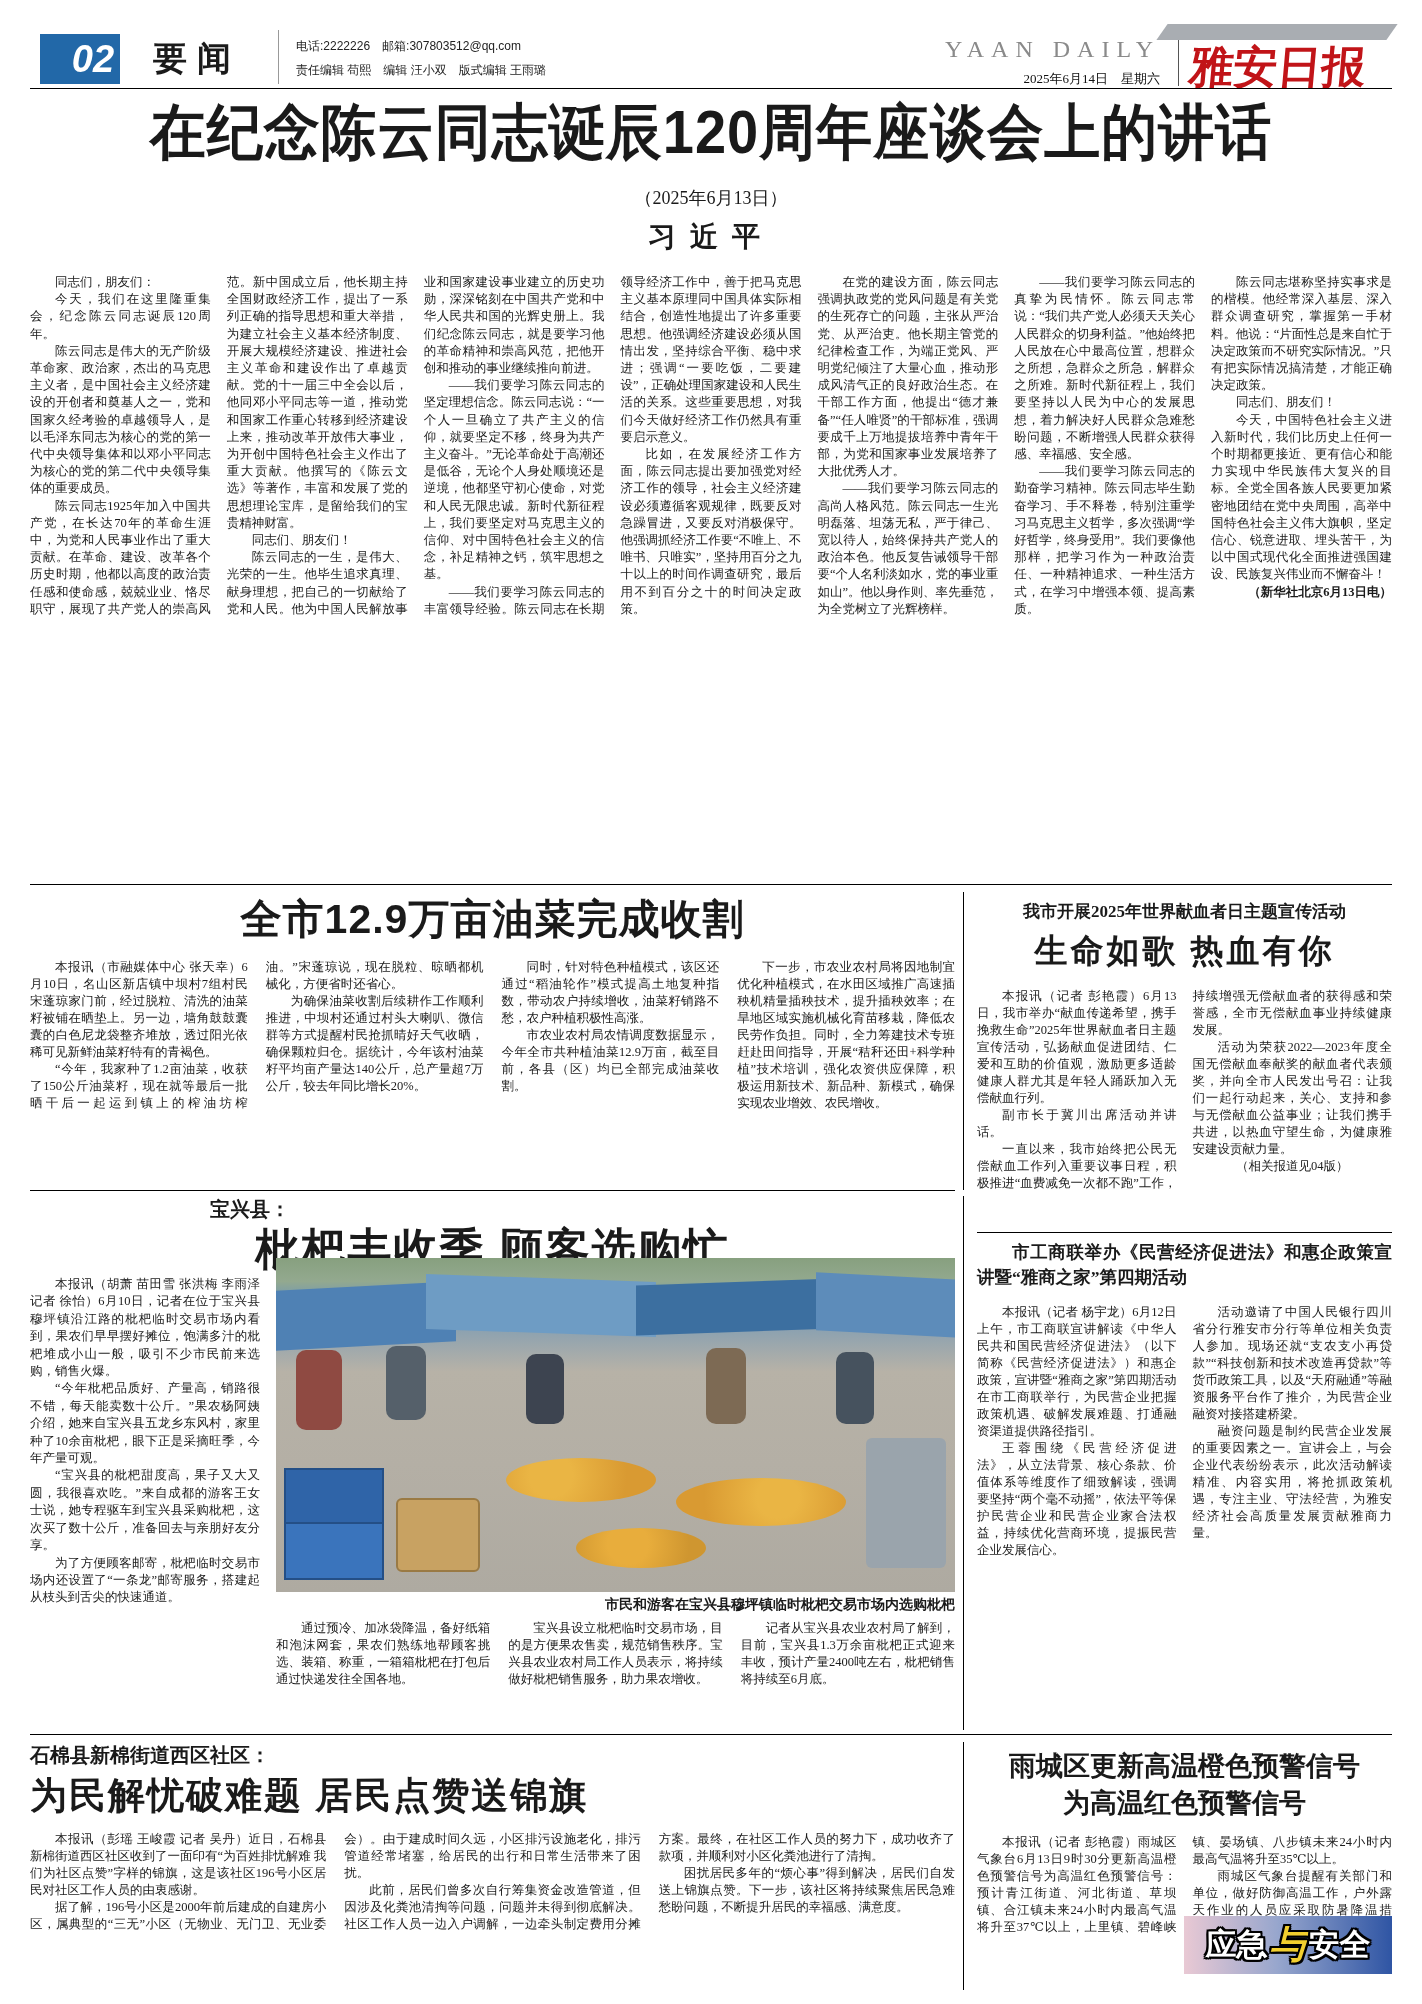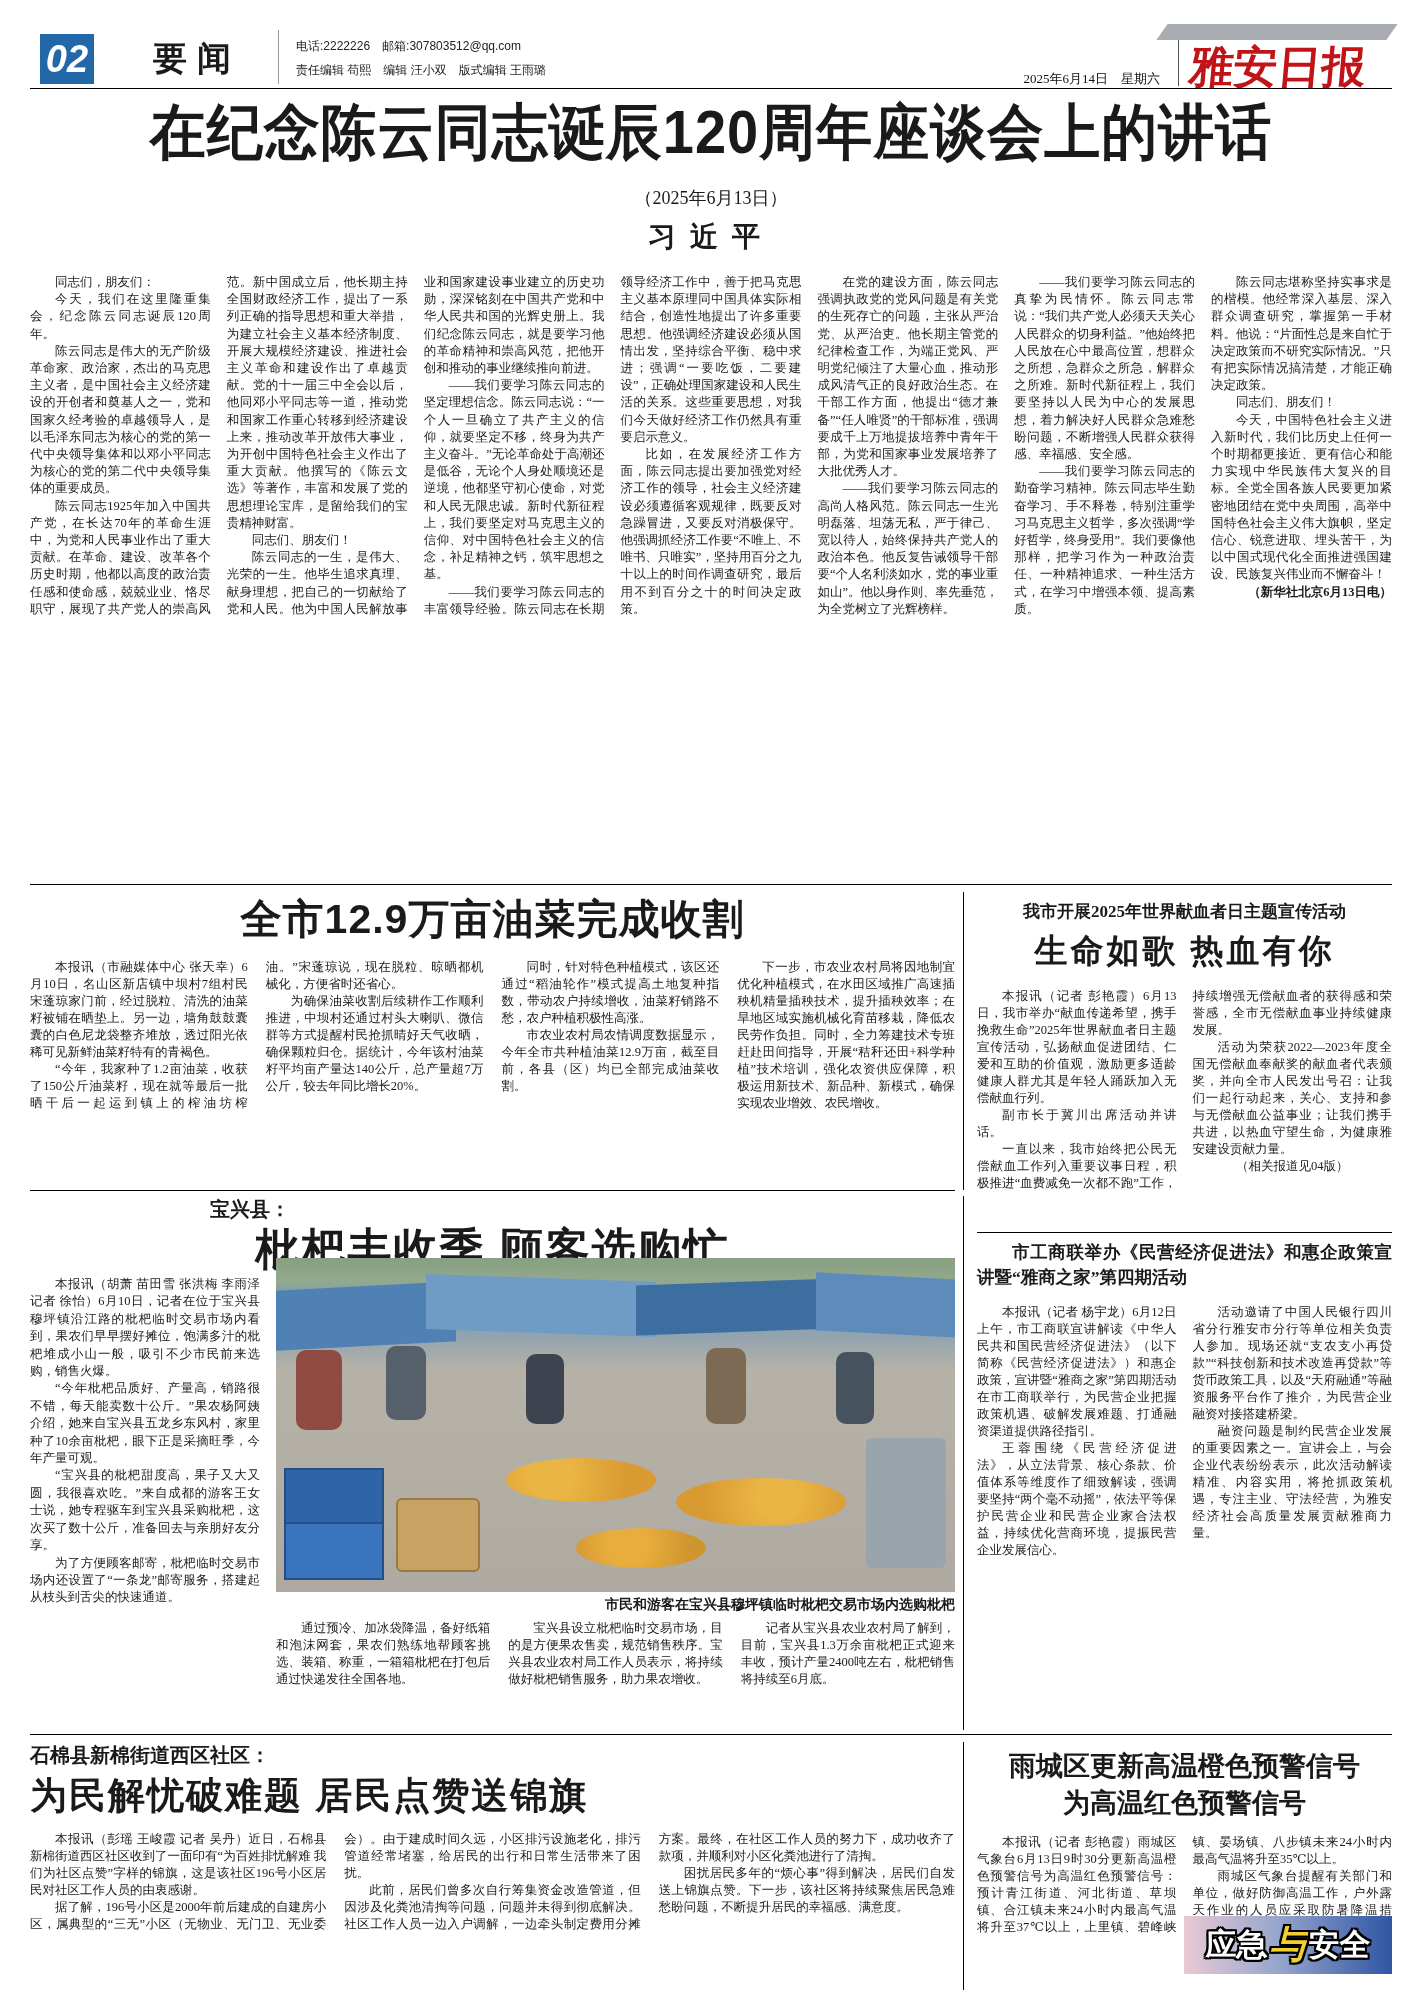--- a/index.html
+++ b/index.html
@@ -2,21 +2,21 @@
 <html><head>
 <meta charset="utf-8">
 <style>
   html,body{margin:0;padding:0;background:#e9e9e9;}
   #paper{position:relative;width:1422px;height:2004px;background:#fff;margin:0 auto;overflow:hidden;
          font-family:"Liberation Serif","DejaVu Serif",serif;color:#1a1a1a;}
   .sans{font-family:"Liberation Sans","DejaVu Sans",sans-serif;}
   
   #header{position:absolute;left:30px;top:28px;width:1362px;height:58px;}
   #pagenum{position:absolute;left:10px;top:6px;width:54px;height:50px;background:#2268a8;color:#fff;
-           display:flex;align-items:center;justify-content:center;font-size:38px;font-style:italic;font-weight:bold;}
+           display:flex;align-items:center;justify-content:center;font-size:38px;font-style:italic;font-weight:bold;padding-left:26px;}
   #secname{position:absolute;left:92px;top:8px;width:150px;text-align:center;font-size:34px;font-weight:900;letter-spacing:10px;}
   .vsep{position:absolute;width:1px;background:#999;}
   #hsep1{left:248px;top:2px;height:54px;}
   #contact{position:absolute;left:266px;top:6px;font-size:12px;line-height:24px;color:#222;font-family:"Liberation Sans",sans-serif;}
   #m-en{position:absolute;left:700px;top:8px;width:430px;text-align:right;font-size:24px;letter-spacing:7px;color:#8a8a8a;font-family:"Liberation Serif",serif;}
   #m-date{position:absolute;left:700px;top:42px;width:430px;text-align:right;font-size:13px;color:#111;}
   #hsep2{left:1148px;top:0;height:58px;background:#555;}
   #logo-ribbon{position:absolute;right:0;top:-4px;width:230px;height:16px;background:#a9adb2;transform:skewX(-35deg);transform-origin:right;}
   #logo{position:absolute;right:2px;top:10px;width:225px;text-align:center;font-size:44px;font-weight:900;color:#c11418;
         transform:skewX(-5deg);font-family:"Liberation Serif",serif;}
@@ -75,20 +75,21 @@
 <div id="paper">
 
   <div id="header">
     <div id="pagenum" class="sans">02</div>
     <div id="secname">要闻</div>
     <div id="hsep1" class="vsep"></div>
     <div id="contact">
       <div>电话:2222226　邮箱:307803512@qq.com</div>
       <div>责任编辑 苟熙　编辑 汪小双　版式编辑 王雨璐</div>
     </div>
+    <div id="m-en">YAAN DAILY</div>
     <div id="m-date">2025年6月14日　星期六</div>
     <div id="hsep2" class="vsep"></div>
     <div id="logo-ribbon"></div>
     <div id="logo">雅安日报</div>
   </div>
   <div class="hrule" style="left:30px;top:88px;width:1362px;"></div>
 
   <div id="lead">
     <h1 class="sans">在纪念陈云同志诞辰120周年座谈会上的讲话</h1>
     <div class="dateline">（2025年6月13日）</div>

